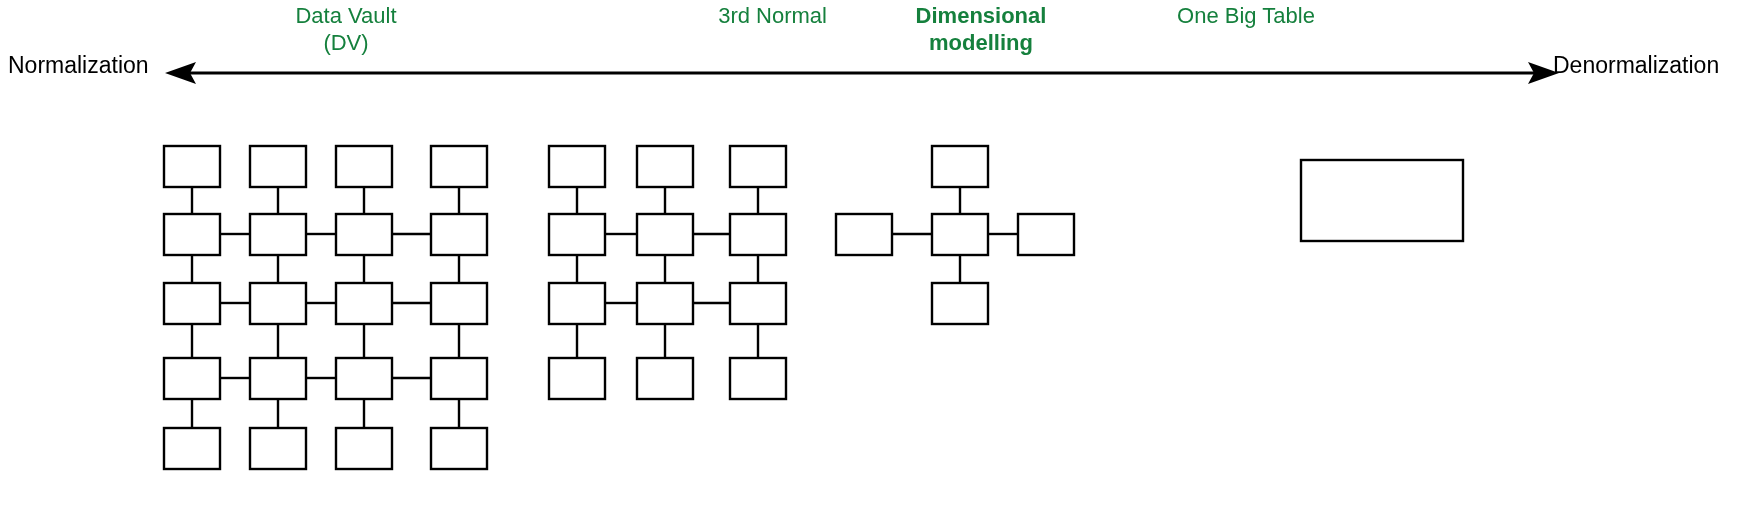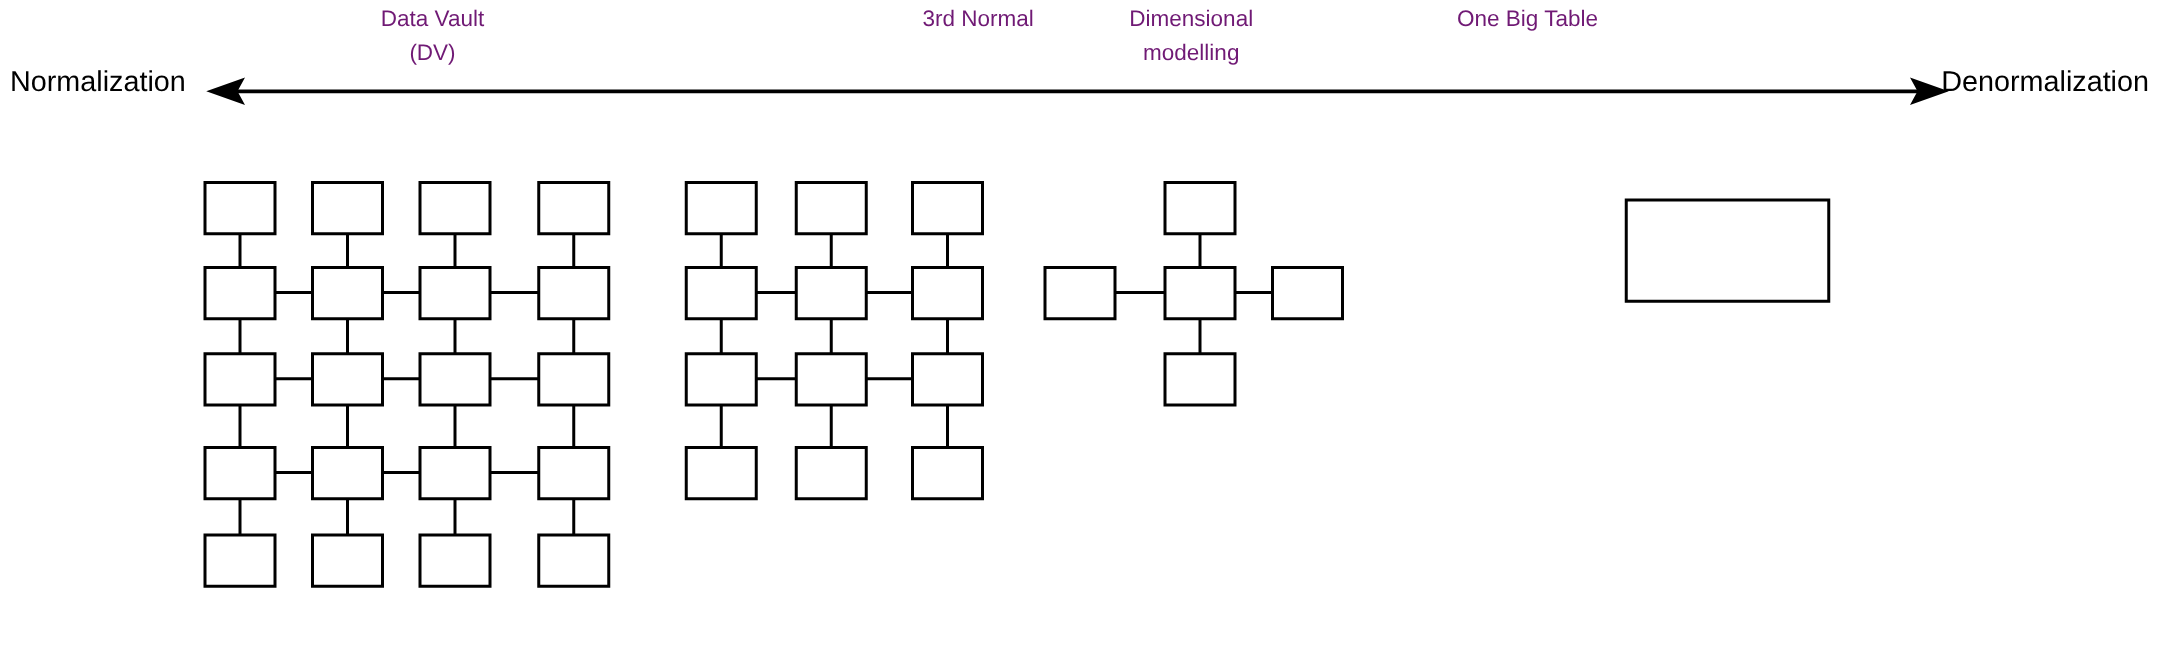--- a/index.html
+++ b/index.html
@@ -30,33 +30,33 @@
     left: 8px;
     top: 52px;
     text-align: center;
   }
   #label-denormalization {
     left: 1553px;
     top: 52px;
   }
   .cluster-label {
     position: absolute;
-    font-size: 18px;
+    font-size: 22px;
     line-height: 27px;
     text-align: center;
     white-space: nowrap;
-    color: #701a75;
+    color: #15803d;
   }
   .cluster-label .line {
     display: block;
   }
   #label-dv    { left: 186px; top: 2px;  width: 320px; }
   #label-3nf   { left: 507px; top: 2px;  width: 320px; text-align: right; }
-  #label-dim   { left: 793px; top: 2px;  width: 320px; }
-  #label-obt   { left: 1062px; top: 2px; width: 320px; }
+  #label-dim   { left: 821px; top: 2px;  width: 320px; font-weight: bold; }
+  #label-obt   { left: 1086px; top: 2px; width: 320px; }
 
   #axis-svg {
     position: absolute;
     left: 0;
     top: 0;
   }
   #diagram-svg {
     position: absolute;
     left: 0;
     top: 0;

